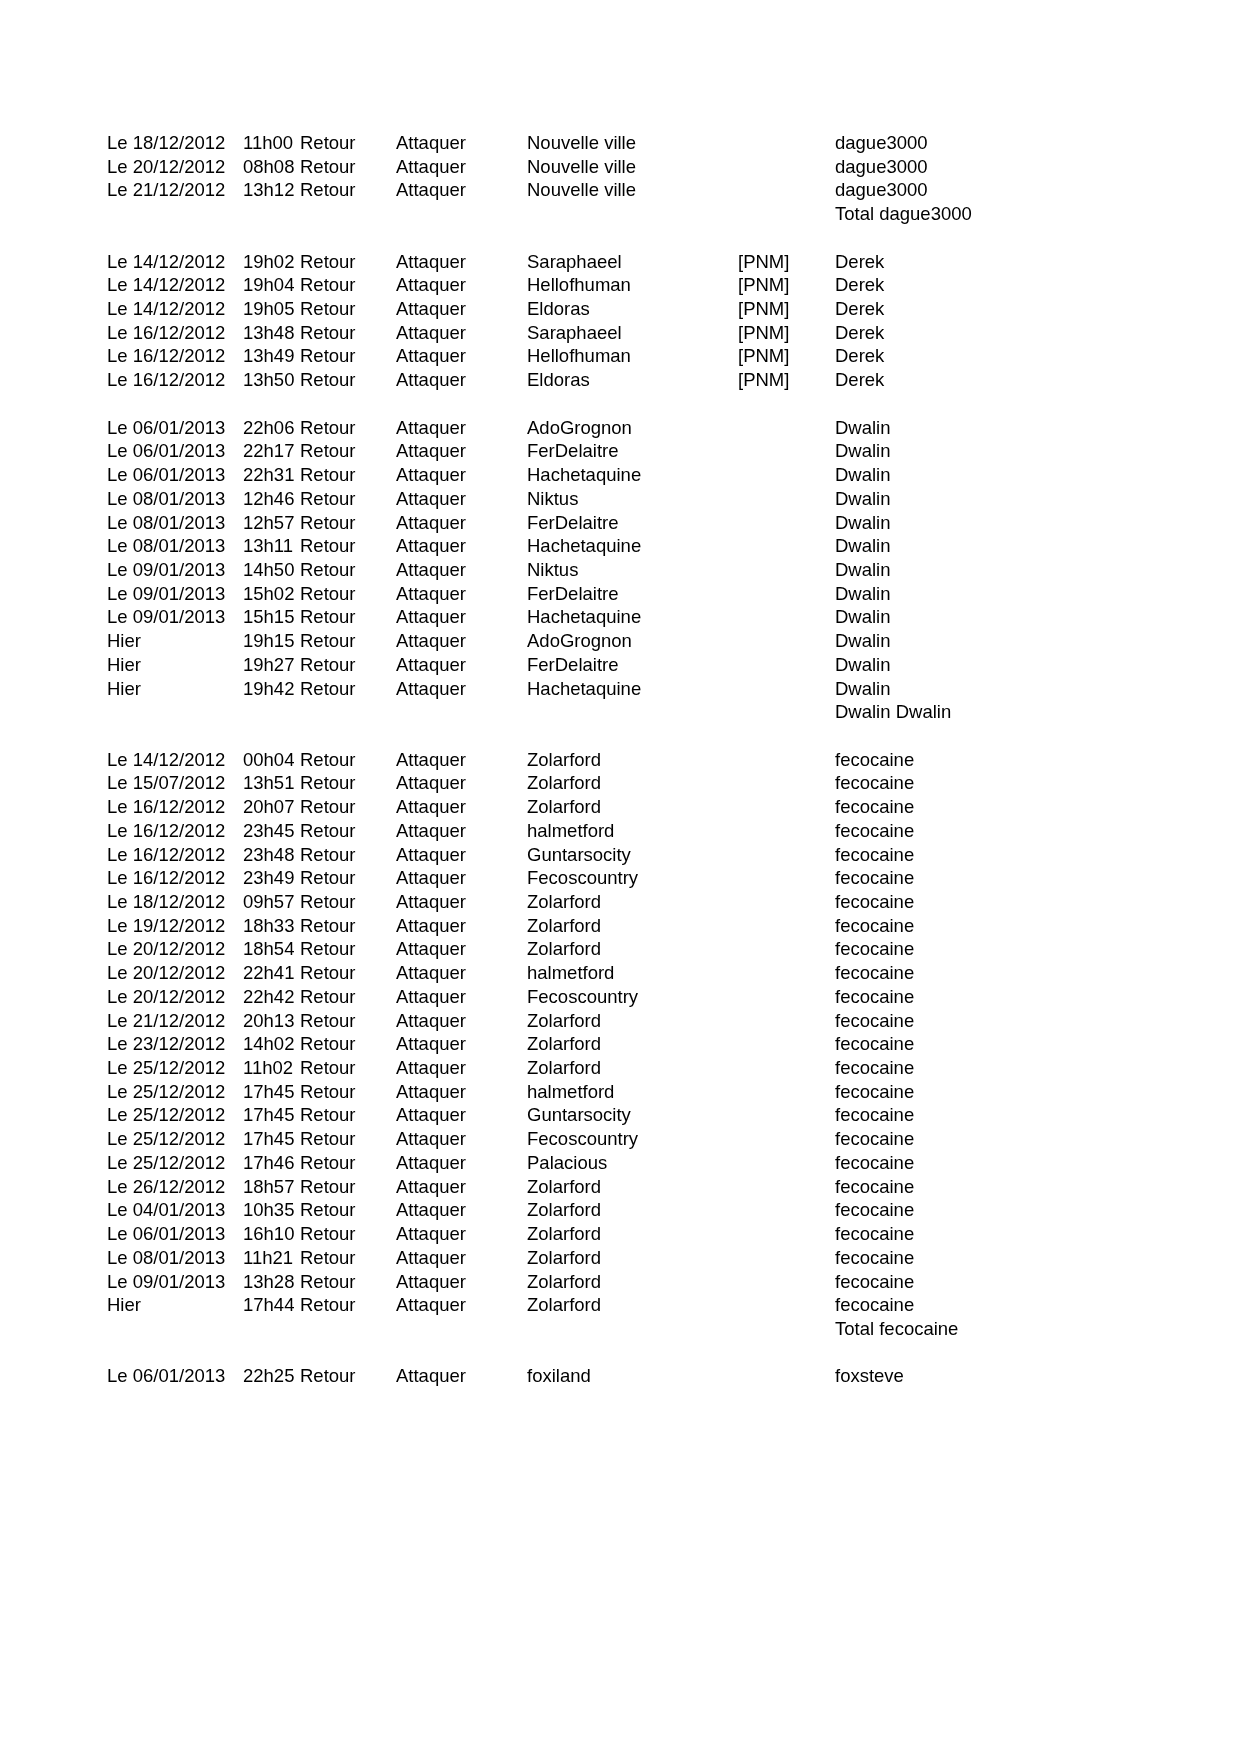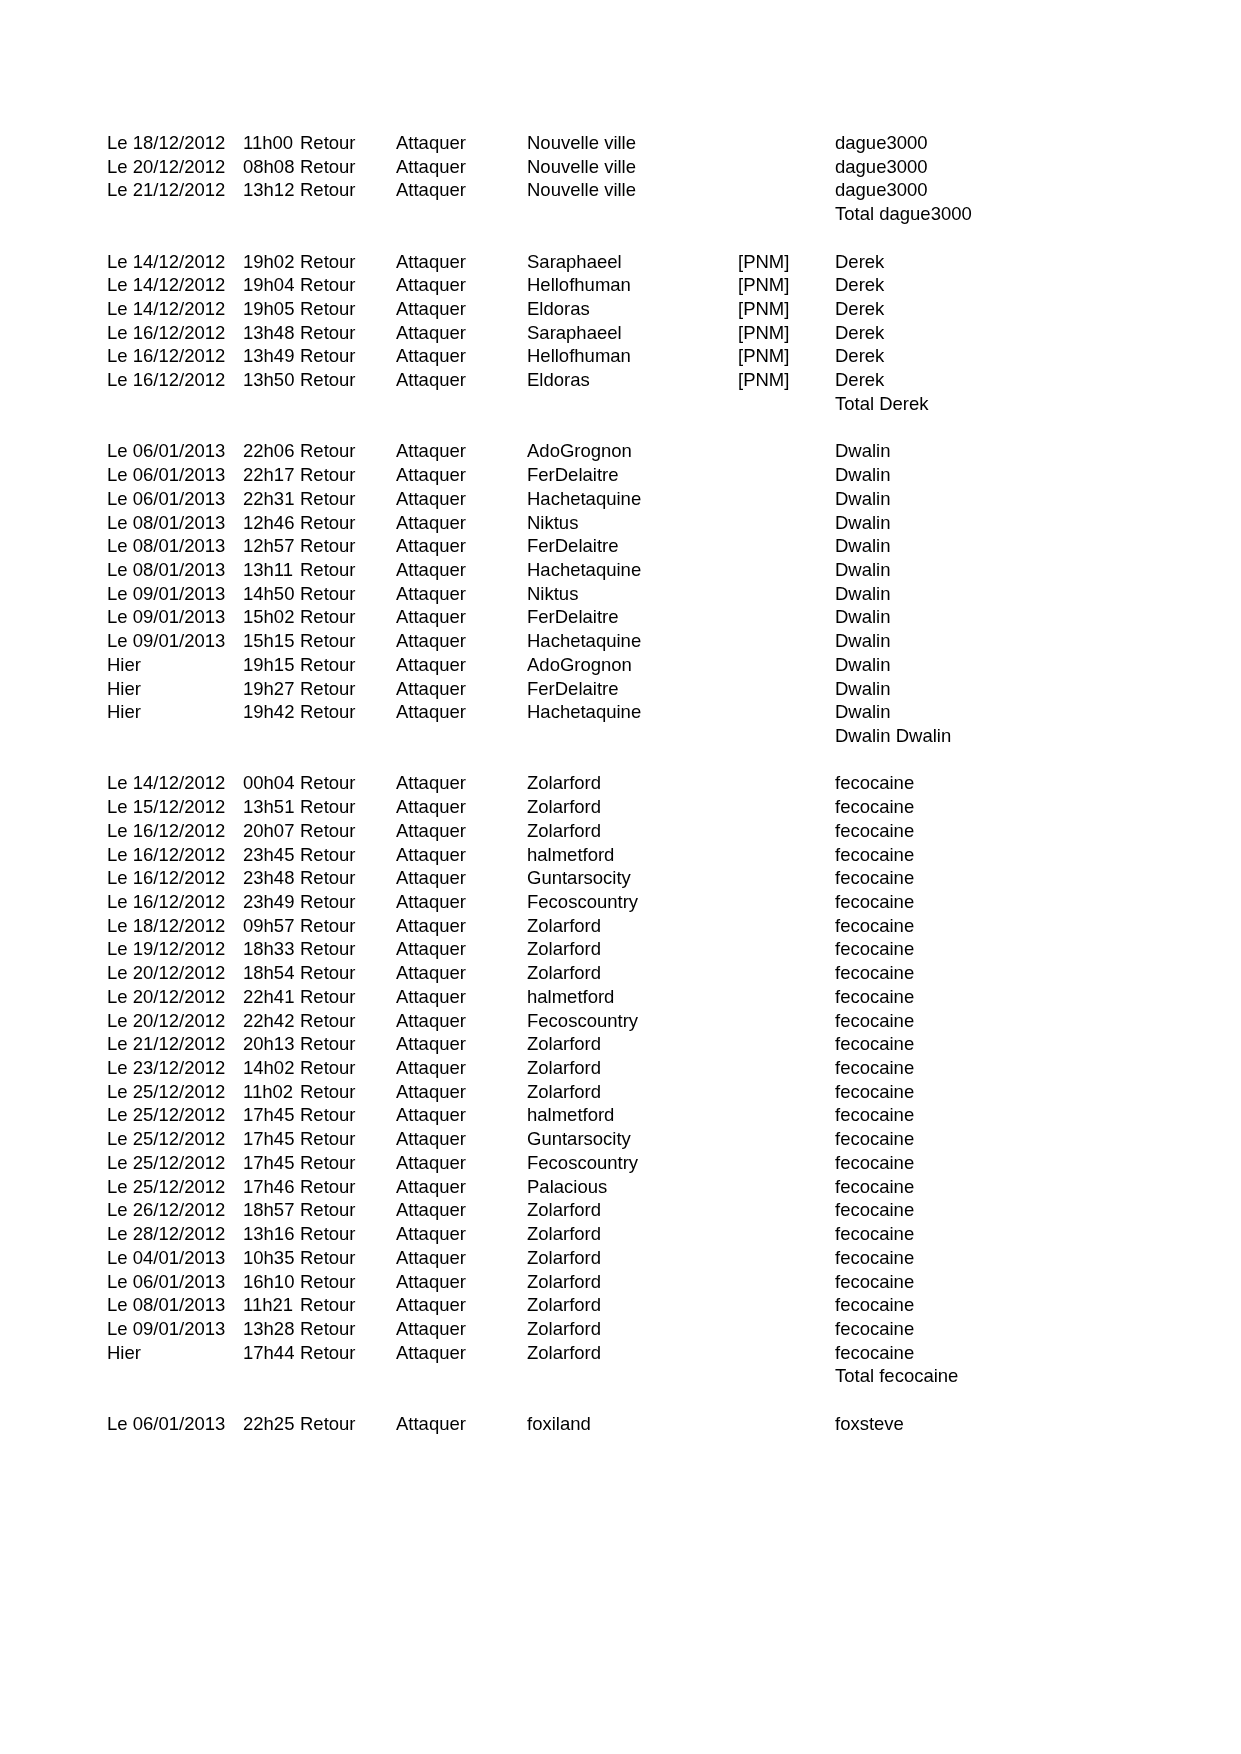--- a/index.html
+++ b/index.html
@@ -157,29 +157,20 @@
         </tr>
         <tr>
           <td>Le 16/12/2012</td>
           <td>13h50</td>
           <td>Retour</td>
           <td>Attaquer</td>
           <td>Eldoras</td>
           <td>[PNM]</td>
           <td>Derek</td>
         </tr>
-        <tr>
-          <td>&nbsp;</td>
-          <td>&nbsp;</td>
-          <td>&nbsp;</td>
-          <td>&nbsp;</td>
-          <td>&nbsp;</td>
-          <td>&nbsp;</td>
-          <td class="total">Total Derek</td>
-        </tr>
         <tr class="spacer">
           <td colspan="7">&nbsp;</td>
         </tr>
         <tr>
           <td>Le 06/01/2013</td>
           <td>22h06</td>
           <td>Retour</td>
           <td>Attaquer</td>
           <td>AdoGrognon</td>
           <td></td>
@@ -299,21 +290,21 @@
         <tr>
           <td>Le 14/12/2012</td>
           <td>00h04</td>
           <td>Retour</td>
           <td>Attaquer</td>
           <td>Zolarford</td>
           <td></td>
           <td>fecocaine</td>
         </tr>
         <tr>
-          <td>Le 15/12/2012</td>
+          <td>Le 15/07/2012</td>
           <td>13h51</td>
           <td>Retour</td>
           <td>Attaquer</td>
           <td>Zolarford</td>
           <td></td>
           <td>fecocaine</td>
         </tr>
         <tr>
           <td>Le 16/12/2012</td>
           <td>20h07</td>
@@ -454,29 +445,20 @@
           <td>17h46</td>
           <td>Retour</td>
           <td>Attaquer</td>
           <td>Palacious</td>
           <td></td>
           <td>fecocaine</td>
         </tr>
         <tr>
           <td>Le 26/12/2012</td>
           <td>18h57</td>
-          <td>Retour</td>
-          <td>Attaquer</td>
-          <td>Zolarford</td>
-          <td></td>
-          <td>fecocaine</td>
-        </tr>
-        <tr>
-          <td>Le 28/12/2012</td>
-          <td>13h16</td>
           <td>Retour</td>
           <td>Attaquer</td>
           <td>Zolarford</td>
           <td></td>
           <td>fecocaine</td>
         </tr>
         <tr>
           <td>Le 04/01/2013</td>
           <td>10h35</td>
           <td>Retour</td>

